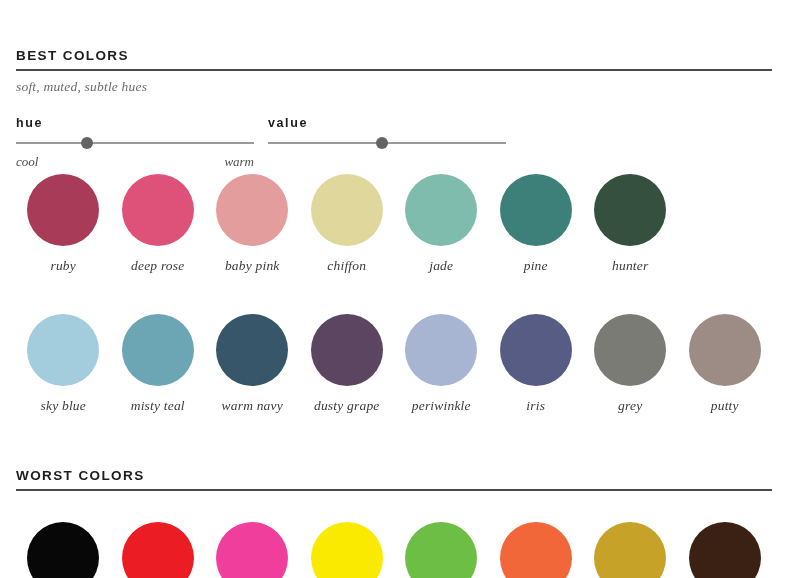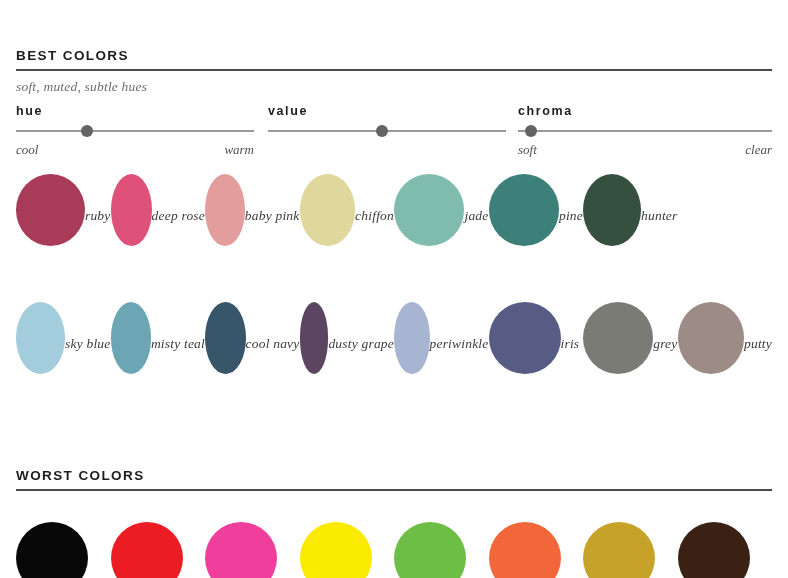--- a/index.html
+++ b/index.html
@@ -56,21 +56,21 @@
   
   .sliders {
     position: absolute;
     left: 16px;
     top: 64px;
     width: 756px;
     height: 50px;
   }
   .slider {
     position: absolute;
-    top: 0;
+    top: 12px;
     width: 238px;
   }
   .slider-label {
     font-family: "Liberation Sans", sans-serif;
     font-size: 12.5px;
     font-weight: bold;
     letter-spacing: 1.6px;
     color: #1d1d1d;
     line-height: 14px;
     margin-bottom: 7px;
@@ -112,20 +112,21 @@
   .swatch-row {
     position: absolute;
     left: 16px;
     width: 756px;
     display: flex;
     justify-content: flex-start;
   }
   .swatch-cell {
     width: 94.5px;
     display: flex;
+    flex-direction: column;
     align-items: center;
   }
   .dot {
     width: 72px;
     height: 72px;
     border-radius: 50%;
     display: block;
   }
   .swatch-name {
     font-family: "Liberation Serif", serif;
@@ -164,31 +165,20 @@
     </div>
 
     <div class="slider" id="slider-value" style="left:252px;">
       <div class="slider-label">value</div>
       <div class="track-wrap">
         <div class="track"></div>
         <div class="knob" id="knob-value" style="left: 48%;"></div>
       </div>
     </div>
 
-    <div class="slider" id="slider-chroma" style="left:502px; width:254px;">
-      <div class="slider-label">chroma</div>
-      <div class="track-wrap">
-        <div class="track"></div>
-        <div class="knob" id="knob-chroma" style="left: 5%;"></div>
-      </div>
-      <div class="ends">
-        <span class="lo">soft</span>
-        <span class="hi">clear</span>
-      </div>
-    </div>
 
   </div>
 
   <div class="swatch-row" id="best-row-0" style="top:134px;">
       <div class="swatch-cell">
         <span class="dot" style="background: rgb(168, 59, 88);"></span>
         <span class="swatch-name">ruby</span>
       </div>
       <div class="swatch-cell">
         <span class="dot" style="background: rgb(222, 81, 121);"></span>
@@ -208,32 +198,32 @@
       </div>
       <div class="swatch-cell">
         <span class="dot" style="background: rgb(61, 128, 121);"></span>
         <span class="swatch-name">pine</span>
       </div>
       <div class="swatch-cell">
         <span class="dot" style="background: rgb(53, 80, 63);"></span>
         <span class="swatch-name">hunter</span>
       </div>
     </div>
-  <div class="swatch-row" id="best-row-1" style="top:262px;">
+  <div class="swatch-row" id="best-row-1" style="top:274px;">
       <div class="swatch-cell">
         <span class="dot" style="background: rgb(163, 204, 220);"></span>
         <span class="swatch-name">sky blue</span>
       </div>
       <div class="swatch-cell">
         <span class="dot" style="background: rgb(108, 165, 180);"></span>
         <span class="swatch-name">misty teal</span>
       </div>
       <div class="swatch-cell">
         <span class="dot" style="background: rgb(55, 86, 106);"></span>
-        <span class="swatch-name">cool navy</span>
+        <span class="swatch-name">warm navy</span>
       </div>
       <div class="swatch-cell">
         <span class="dot" style="background: rgb(91, 69, 96);"></span>
         <span class="swatch-name">dusty grape</span>
       </div>
       <div class="swatch-cell">
         <span class="dot" style="background: rgb(168, 181, 210);"></span>
         <span class="swatch-name">periwinkle</span>
       </div>
       <div class="swatch-cell">

